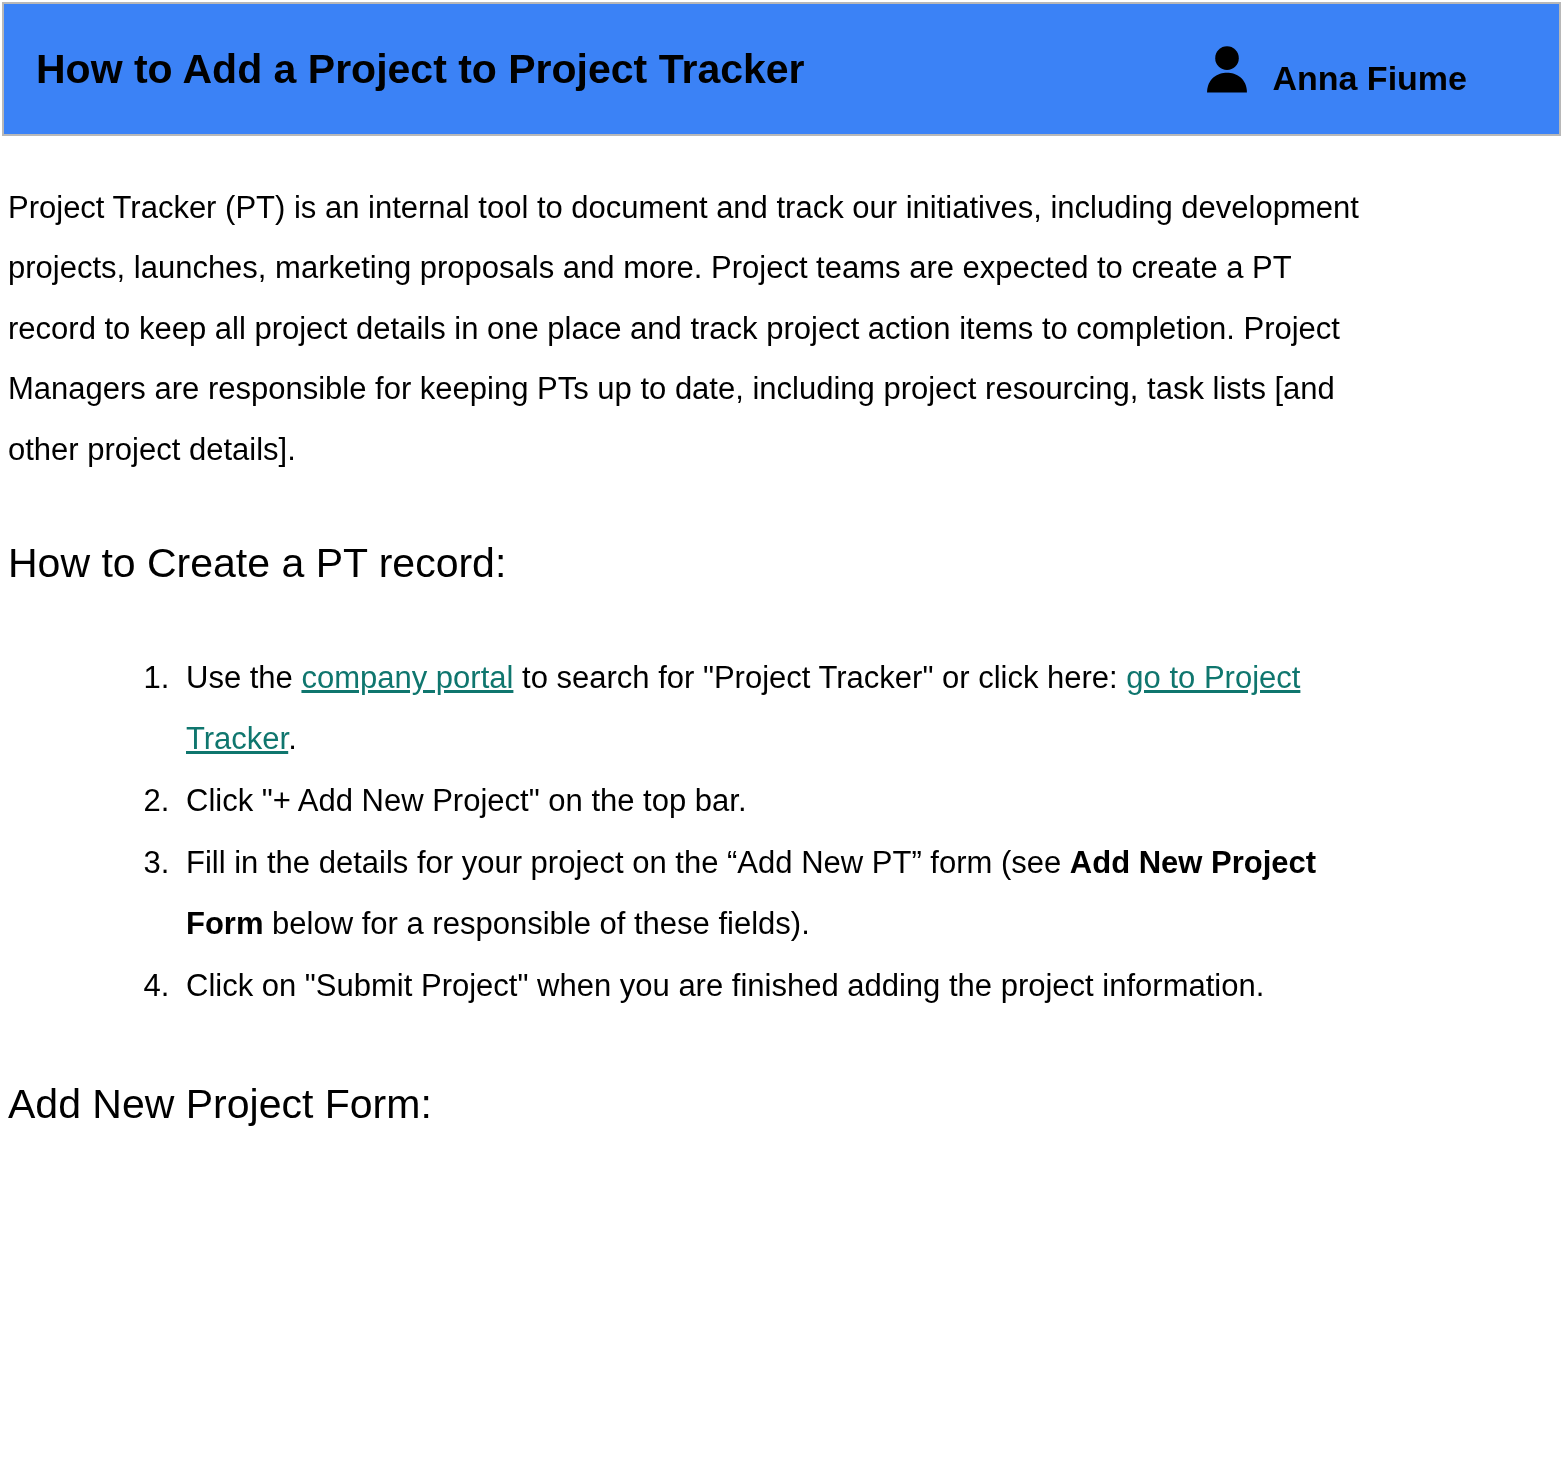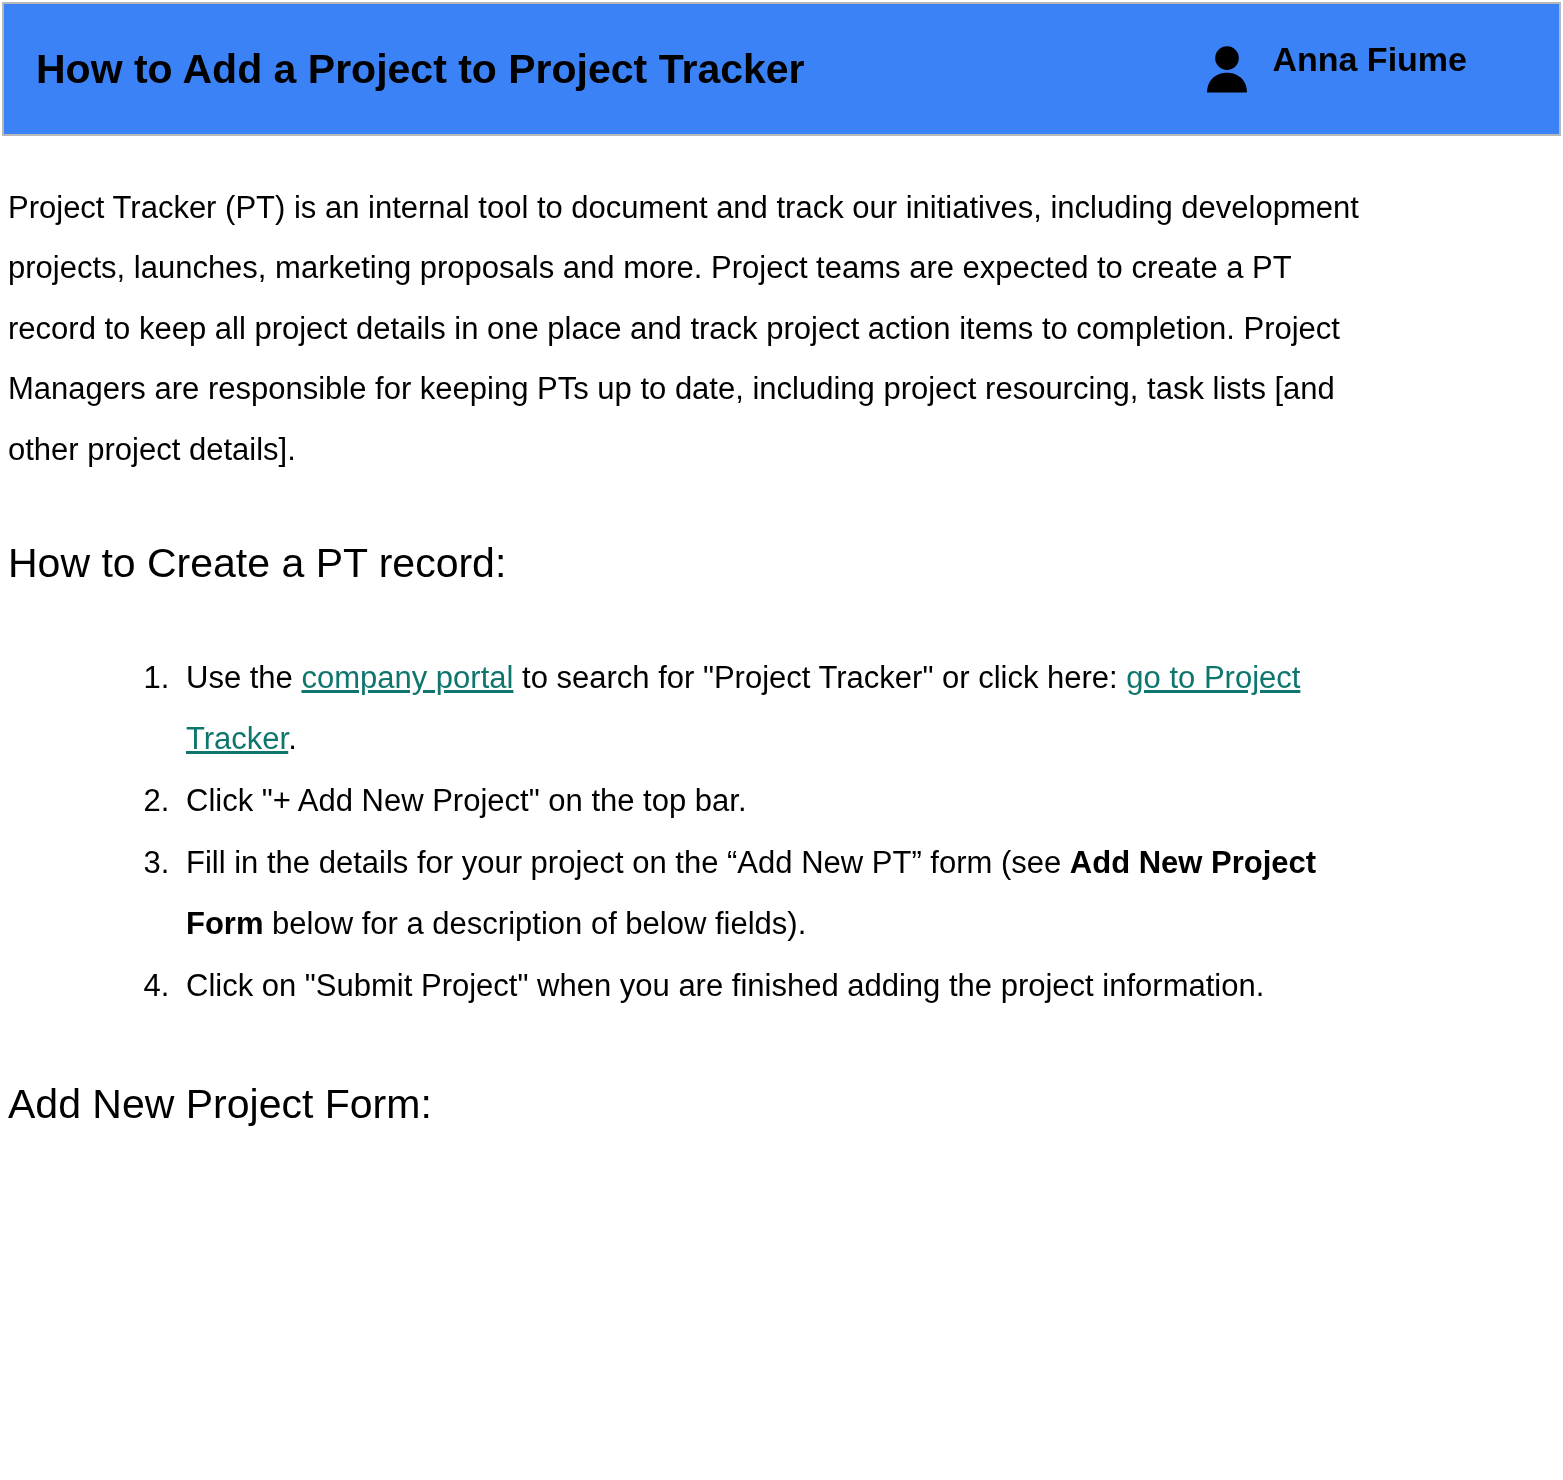--- a/index.html
+++ b/index.html
@@ -21,21 +21,21 @@
       align-items: center;
       justify-content: space-between;
       margin: 2px;
     }
     .page-title {
       font-size: 41px;
       font-weight: bold;
     }
     .author-block {
       display: flex;
-      align-items: flex-start;
+      align-items: flex-end;
       gap: 16px;
       margin-right: 60px;
     }
     .author-icon svg {
       width: 58px;
       height: 58px;
       display: block;
     }
     .author-name {
       font-size: 34px;
@@ -97,21 +97,21 @@
   <p class="intro-para">Project Tracker (PT) is an internal tool to document and track our initiatives, including development projects, launches, marketing proposals and more. Project teams are expected to create a PT record to keep all project details in one place and track project action items to completion. Project Managers are responsible for keeping PTs up to date, including project resourcing, task lists [and other project details].</p>
 
   <p class="section-heading">How to Create a PT record:</p>
 
   <ol class="steps">
     <li>
       <span>Use the </span><a href="#" class="doc-link">company portal</a><span> to search for "Project Tracker" or click here: </span><a href="#" class="doc-link">go to Project Tracker</a><span>.</span>
     </li>
     <li>Click "+ Add New Project" on the top bar.</li>
     <li>
-      <span>Fill in the details for your project on the “Add New PT” form (see </span><span class="bold">Add New Project Form</span><span> below for a description of below fields).</span>
+      <span>Fill in the details for your project on the “Add New PT” form (see </span><span class="bold">Add New Project Form</span><span> below for a responsible of these fields).</span>
     </li>
     <li>Click on "Submit Project" when you are finished adding the project information.</li>
   </ol>
 
   <p class="section-heading">Add New Project Form:</p>
 
 
 </div>
 
 </body></html>

